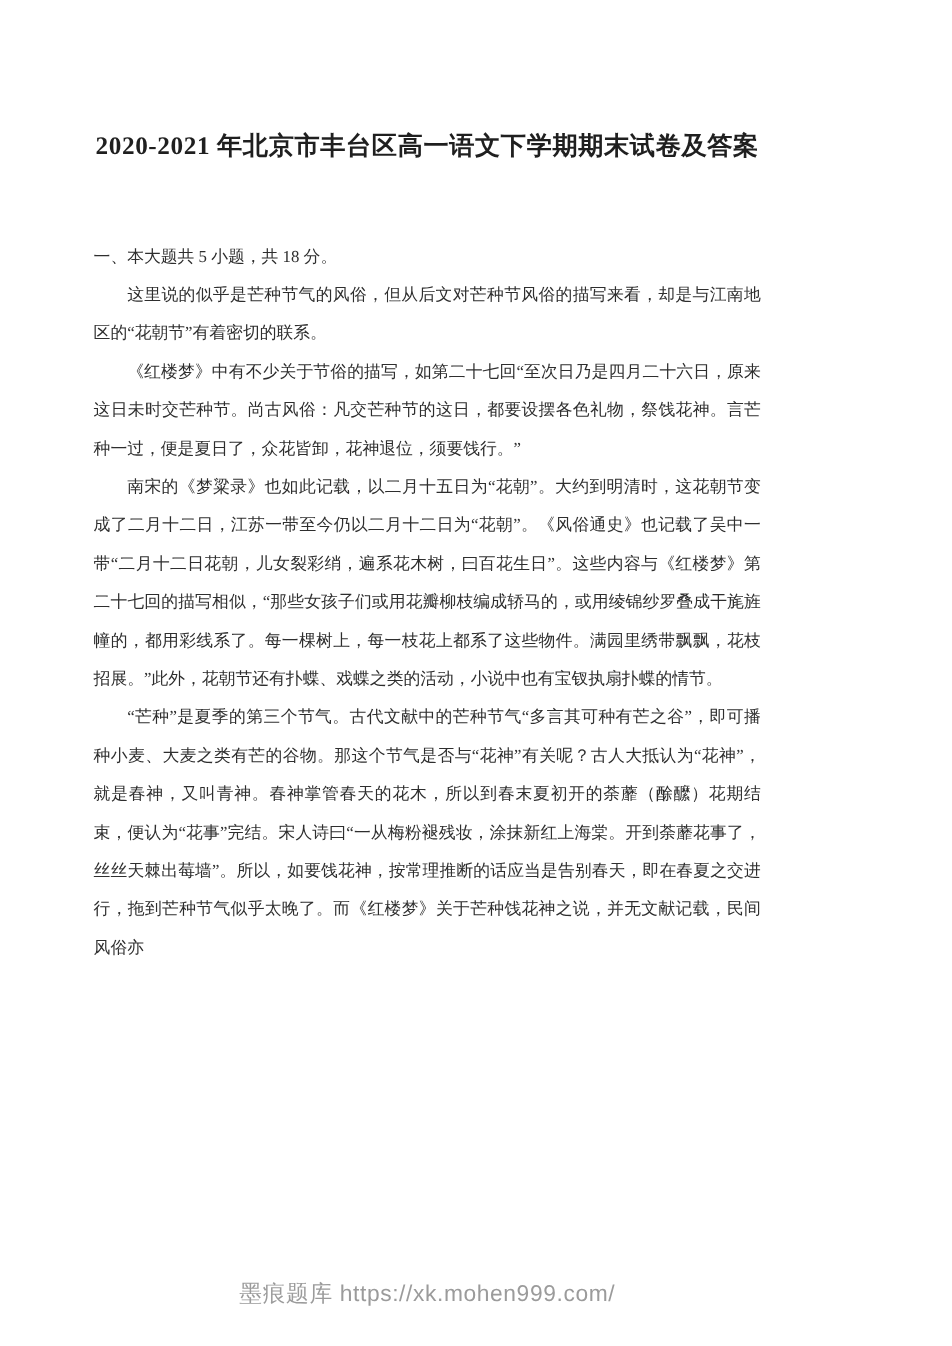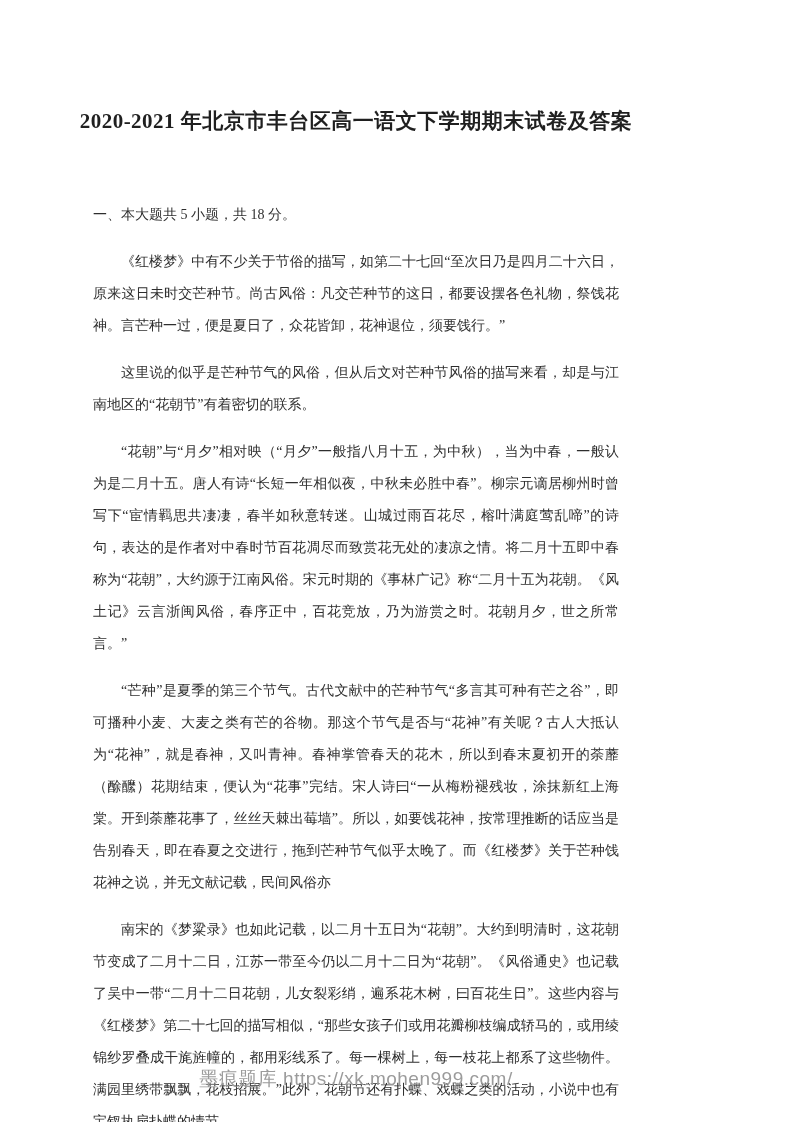--- a/index.html
+++ b/index.html
@@ -28,21 +28,21 @@
   }
   .doc-body {
     width: 556px;
     margin: 61px auto 0 auto;
     font-size: 14px;
     line-height: 32px;
     color: #2e2e2e;
     text-align: justify;
   }
   .doc-body p {
-    margin: 15px;
+    margin: 0;
     padding: 0;
   }
   .doc-body p.indent {
     text-indent: 2em;
   }
   .page-footer {
     position: absolute;
     top: 1066px;
     left: 0;
     width: 100%;
@@ -62,24 +62,23 @@
 </head>
 <body>
 
 <div class="page">
 
   <div class="doc-title">2020-2021 年北京市丰台区高一语文下学期期末试卷及答案</div>
 
   <div class="doc-body">
 
   <p class="">一、本大题共 5 小题，共 18 分。</p>
+      <p class="indent">这里说的似乎是芒种节气的风俗，但从后文对芒种节风俗的描写来看，却是与江南地区的“花朝节”有着密切的联系。</p>
       <p class="indent">《红楼梦》中有不少关于节俗的描写，如第二十七回“至次日乃是四月二十六日，原来这日未时交芒种节。尚古风俗：凡交芒种节的这日，都要设摆各色礼物，祭饯花神。言芒种一过，便是夏日了，众花皆卸，花神退位，须要饯行。”</p>
-      <p class="indent">这里说的似乎是芒种节气的风俗，但从后文对芒种节风俗的描写来看，却是与江南地区的“花朝节”有着密切的联系。</p>
-      <p class="indent">“花朝”与“月夕”相对映（“月夕”一般指八月十五，为中秋），当为中春，一般认为是二月十五。唐人有诗“长短一年相似夜，中秋未必胜中春”。柳宗元谪居柳州时曾写下“宦情羁思共凄凄，春半如秋意转迷。山城过雨百花尽，榕叶满庭莺乱啼”的诗句，表达的是作者对中春时节百花凋尽而致赏花无处的凄凉之情。将二月十五即中春称为“花朝”，大约源于江南风俗。宋元时期的《事林广记》称“二月十五为花朝。《风土记》云言浙闽风俗，春序正中，百花竞放，乃为游赏之时。花朝月夕，世之所常言。”</p>
+      <p class="indent">南宋的《梦粱录》也如此记载，以二月十五日为“花朝”。大约到明清时，这花朝节变成了二月十二日，江苏一带至今仍以二月十二日为“花朝”。《风俗通史》也记载了吴中一带“二月十二日花朝，儿女裂彩绡，遍系花木树，曰百花生日”。这些内容与《红楼梦》第二十七回的描写相似，“那些女孩子们或用花瓣柳枝编成轿马的，或用绫锦纱罗叠成干旄旌幢的，都用彩线系了。每一棵树上，每一枝花上都系了这些物件。满园里绣带飘飘，花枝招展。”此外，花朝节还有扑蝶、戏蝶之类的活动，小说中也有宝钗执扇扑蝶的情节。</p>
       <p class="indent">“芒种”是夏季的第三个节气。古代文献中的芒种节气“多言其可种有芒之谷”，即可播种小麦、大麦之类有芒的谷物。那这个节气是否与“花神”有关呢？古人大抵认为“花神”，就是春神，又叫青神。春神掌管春天的花木，所以到春末夏初开的荼蘼（酴醿）花期结束，便认为“花事”完结。宋人诗曰“一从梅粉褪残妆，涂抹新红上海棠。开到荼蘼花事了，丝丝天棘出莓墙”。所以，如要饯花神，按常理推断的话应当是告别春天，即在春夏之交进行，拖到芒种节气似乎太晚了。而《红楼梦》关于芒种饯花神之说，并无文献记载，民间风俗亦</p>
-      <p class="indent">南宋的《梦粱录》也如此记载，以二月十五日为“花朝”。大约到明清时，这花朝节变成了二月十二日，江苏一带至今仍以二月十二日为“花朝”。《风俗通史》也记载了吴中一带“二月十二日花朝，儿女裂彩绡，遍系花木树，曰百花生日”。这些内容与《红楼梦》第二十七回的描写相似，“那些女孩子们或用花瓣柳枝编成轿马的，或用绫锦纱罗叠成干旄旌幢的，都用彩线系了。每一棵树上，每一枝花上都系了这些物件。满园里绣带飘飘，花枝招展。”此外，花朝节还有扑蝶、戏蝶之类的活动，小说中也有宝钗执扇扑蝶的情节。</p>
     </div>
 
   <div class="page-footer">
     <span>墨痕题库 https://xk.mohen999.com/</span>
   </div>
 
 </div>
 
 </body></html>

